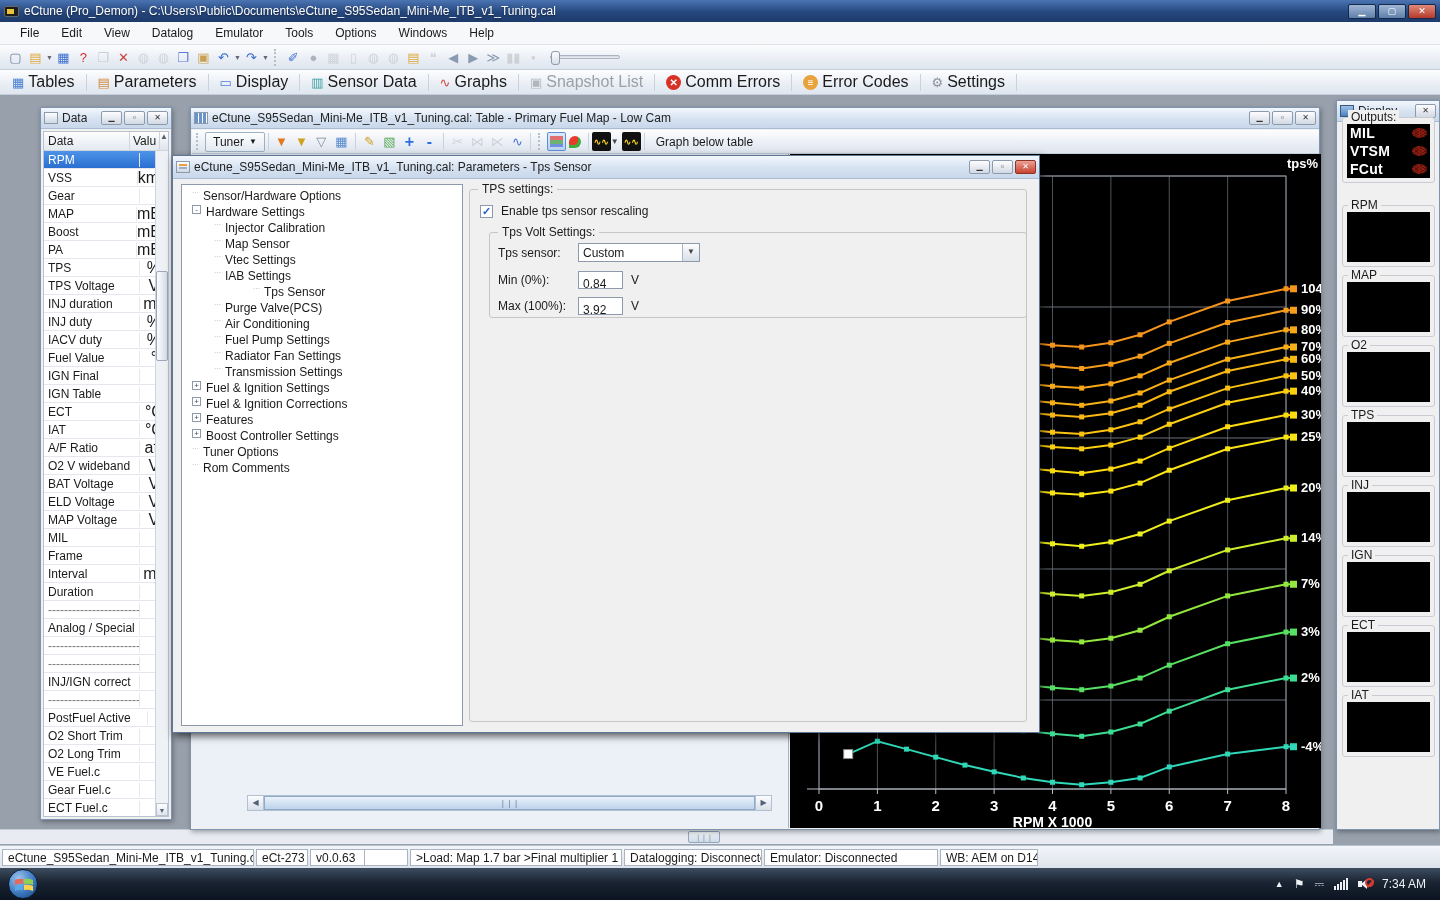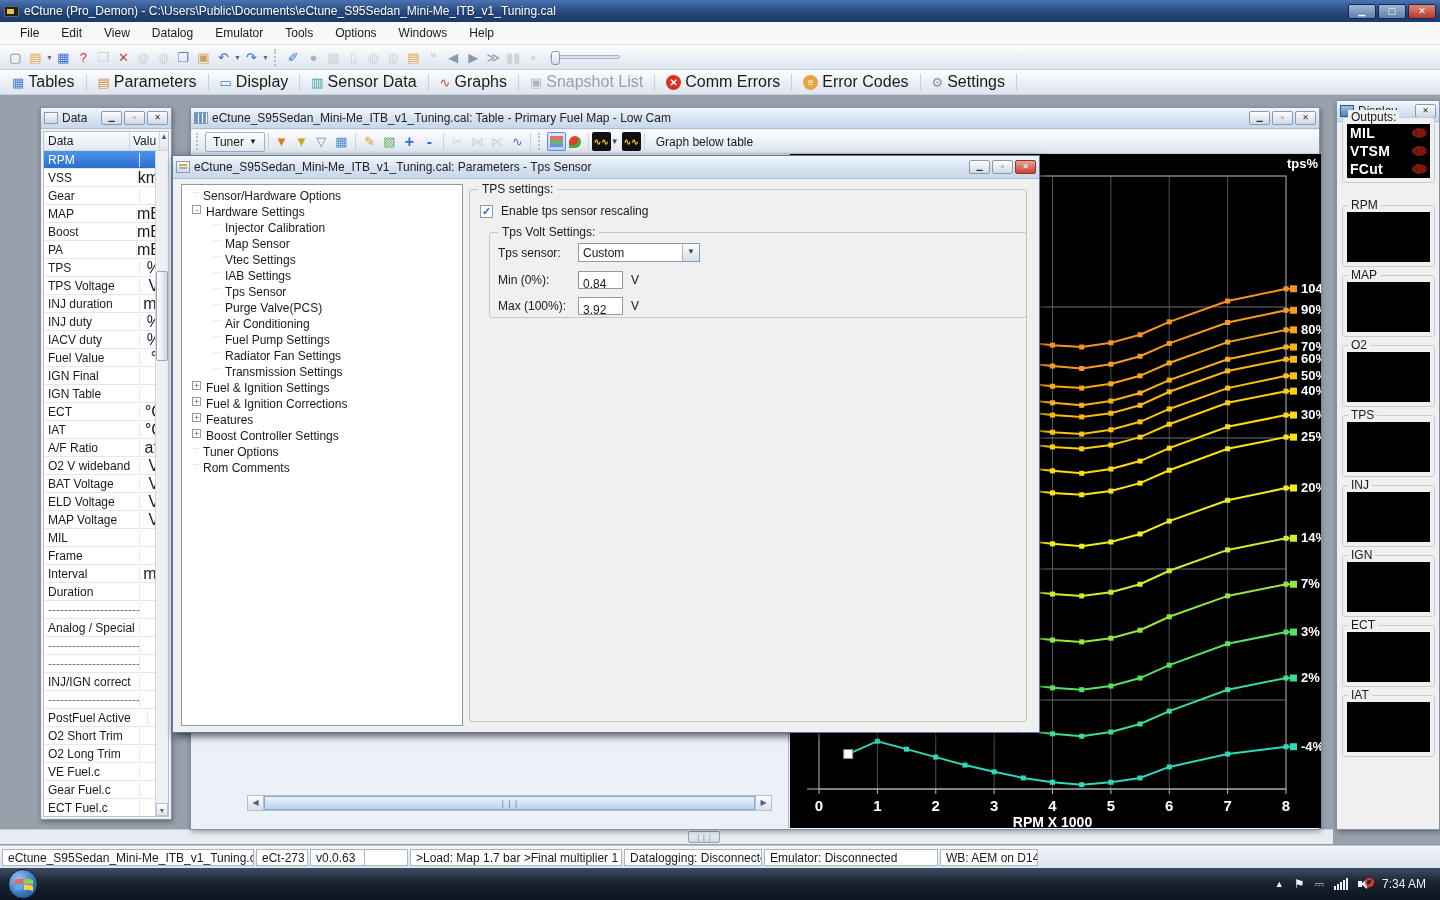--- a/index.html
+++ b/index.html
@@ -809,21 +809,21 @@
         <span>Map Sensor</span>
       </div>
       <div class="titem" style="padding-left: 32px;">
         <span class="tdot" style="font-size: 7px; margin-right: 4px;">···</span>
         <span>Vtec Settings</span>
       </div>
       <div class="titem" style="padding-left: 32px;">
         <span class="tdot" style="font-size: 7px; margin-right: 4px;">···</span>
         <span>IAB Settings</span>
       </div>
-      <div class="titem" style="padding-left: 32px;">
+      <div class="titem" style="padding-left: 32px; margin-left: 39px;">
         <span class="tdot" style="font-size: 7px; margin-right: 4px;">···</span>
         <span>Tps Sensor</span>
       </div>
       <div class="titem" style="padding-left: 32px;">
         <span class="tdot" style="font-size: 7px; margin-right: 4px;">···</span>
         <span>Purge Valve(PCS)</span>
       </div>
       <div class="titem" style="padding-left: 32px;">
         <span class="tdot" style="font-size: 7px; margin-right: 4px;">···</span>
         <span>Air Conditioning</span>

